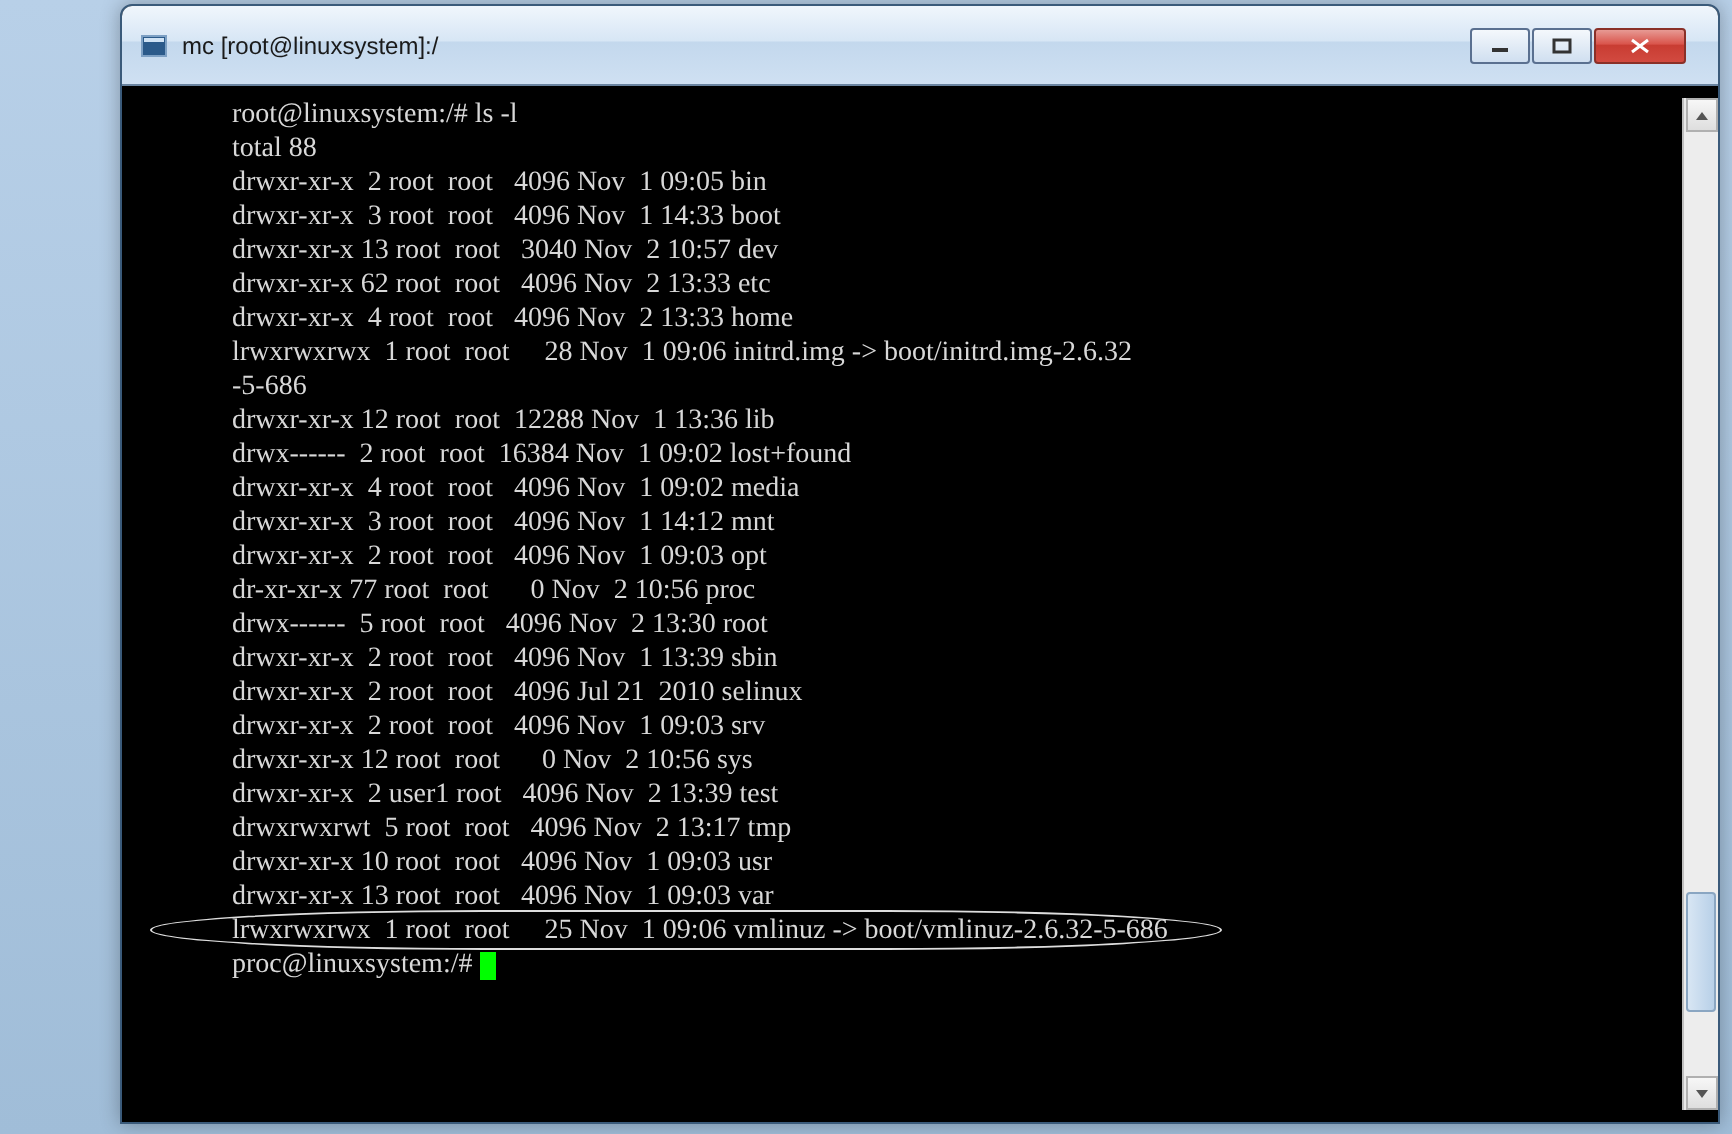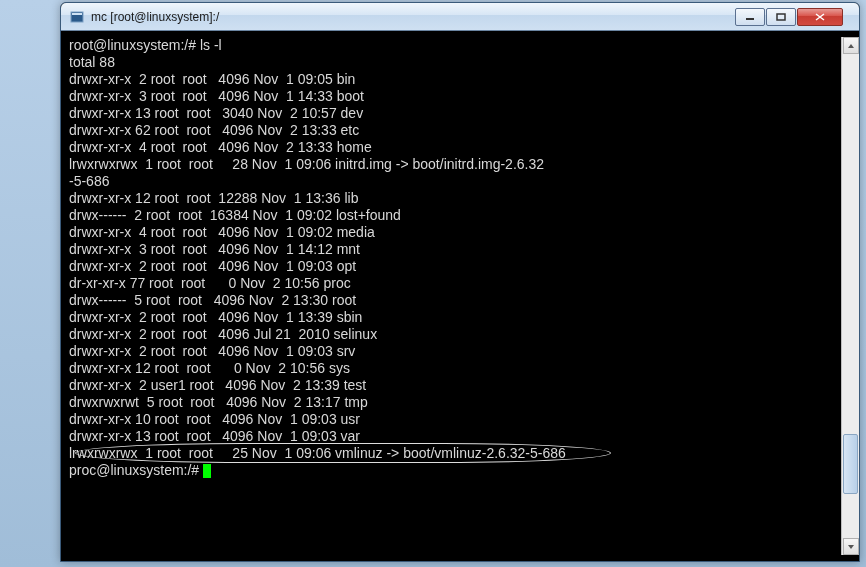--- a/index.html
+++ b/index.html
@@ -16,21 +16,21 @@
       left: 60px; top: 2px;
       width: 800px; height: 560px;
       background: #000;
       border: 1px solid #3a5a7a;
       border-radius: 6px 6px 0 0;
       box-shadow: 0 0 10px rgba(0,0,0,.3);
       display: flex;
       flex-direction: column;
     }
     .titlebar {
-      height: 28px;
+      height: 40px;
       background: linear-gradient(to bottom,#f0f6fc 0%,#d7e6f5 45%,#c3d8ed 46%,#cfe0f2 100%);
       border-bottom: 1px solid #6a84a0;
       display: flex;
       align-items: center;
       padding: 0 16px 0 8px;
       border-radius: 5px 5px 0 0;
     }
     .app-icon {
       width: 16px; height: 16px;
       margin-right: 6px;
@@ -61,26 +61,27 @@
     }
     .terminal-wrap {
       flex:1;
       background:#000;
       position:relative;
       padding: 6px 0 6px 8px;
       display:flex;
     }
     .terminal {
       flex:1;
-      font-family: Liberation Sans, sans-serif;
+      font-family: Liberation Serif, serif;
       font-size: 14px;
       line-height: 17px;
       color: #d8d8d8;
       white-space: pre;
       overflow:hidden;
+      margin-left:47px;
     }
     .scrollbar {
       width: 18px;
       background: #e9e9e9;
       border-left:1px solid #bfbfbf;
       display:flex;
       flex-direction:column;
       align-items:center;
     }
     .sb-btn {

